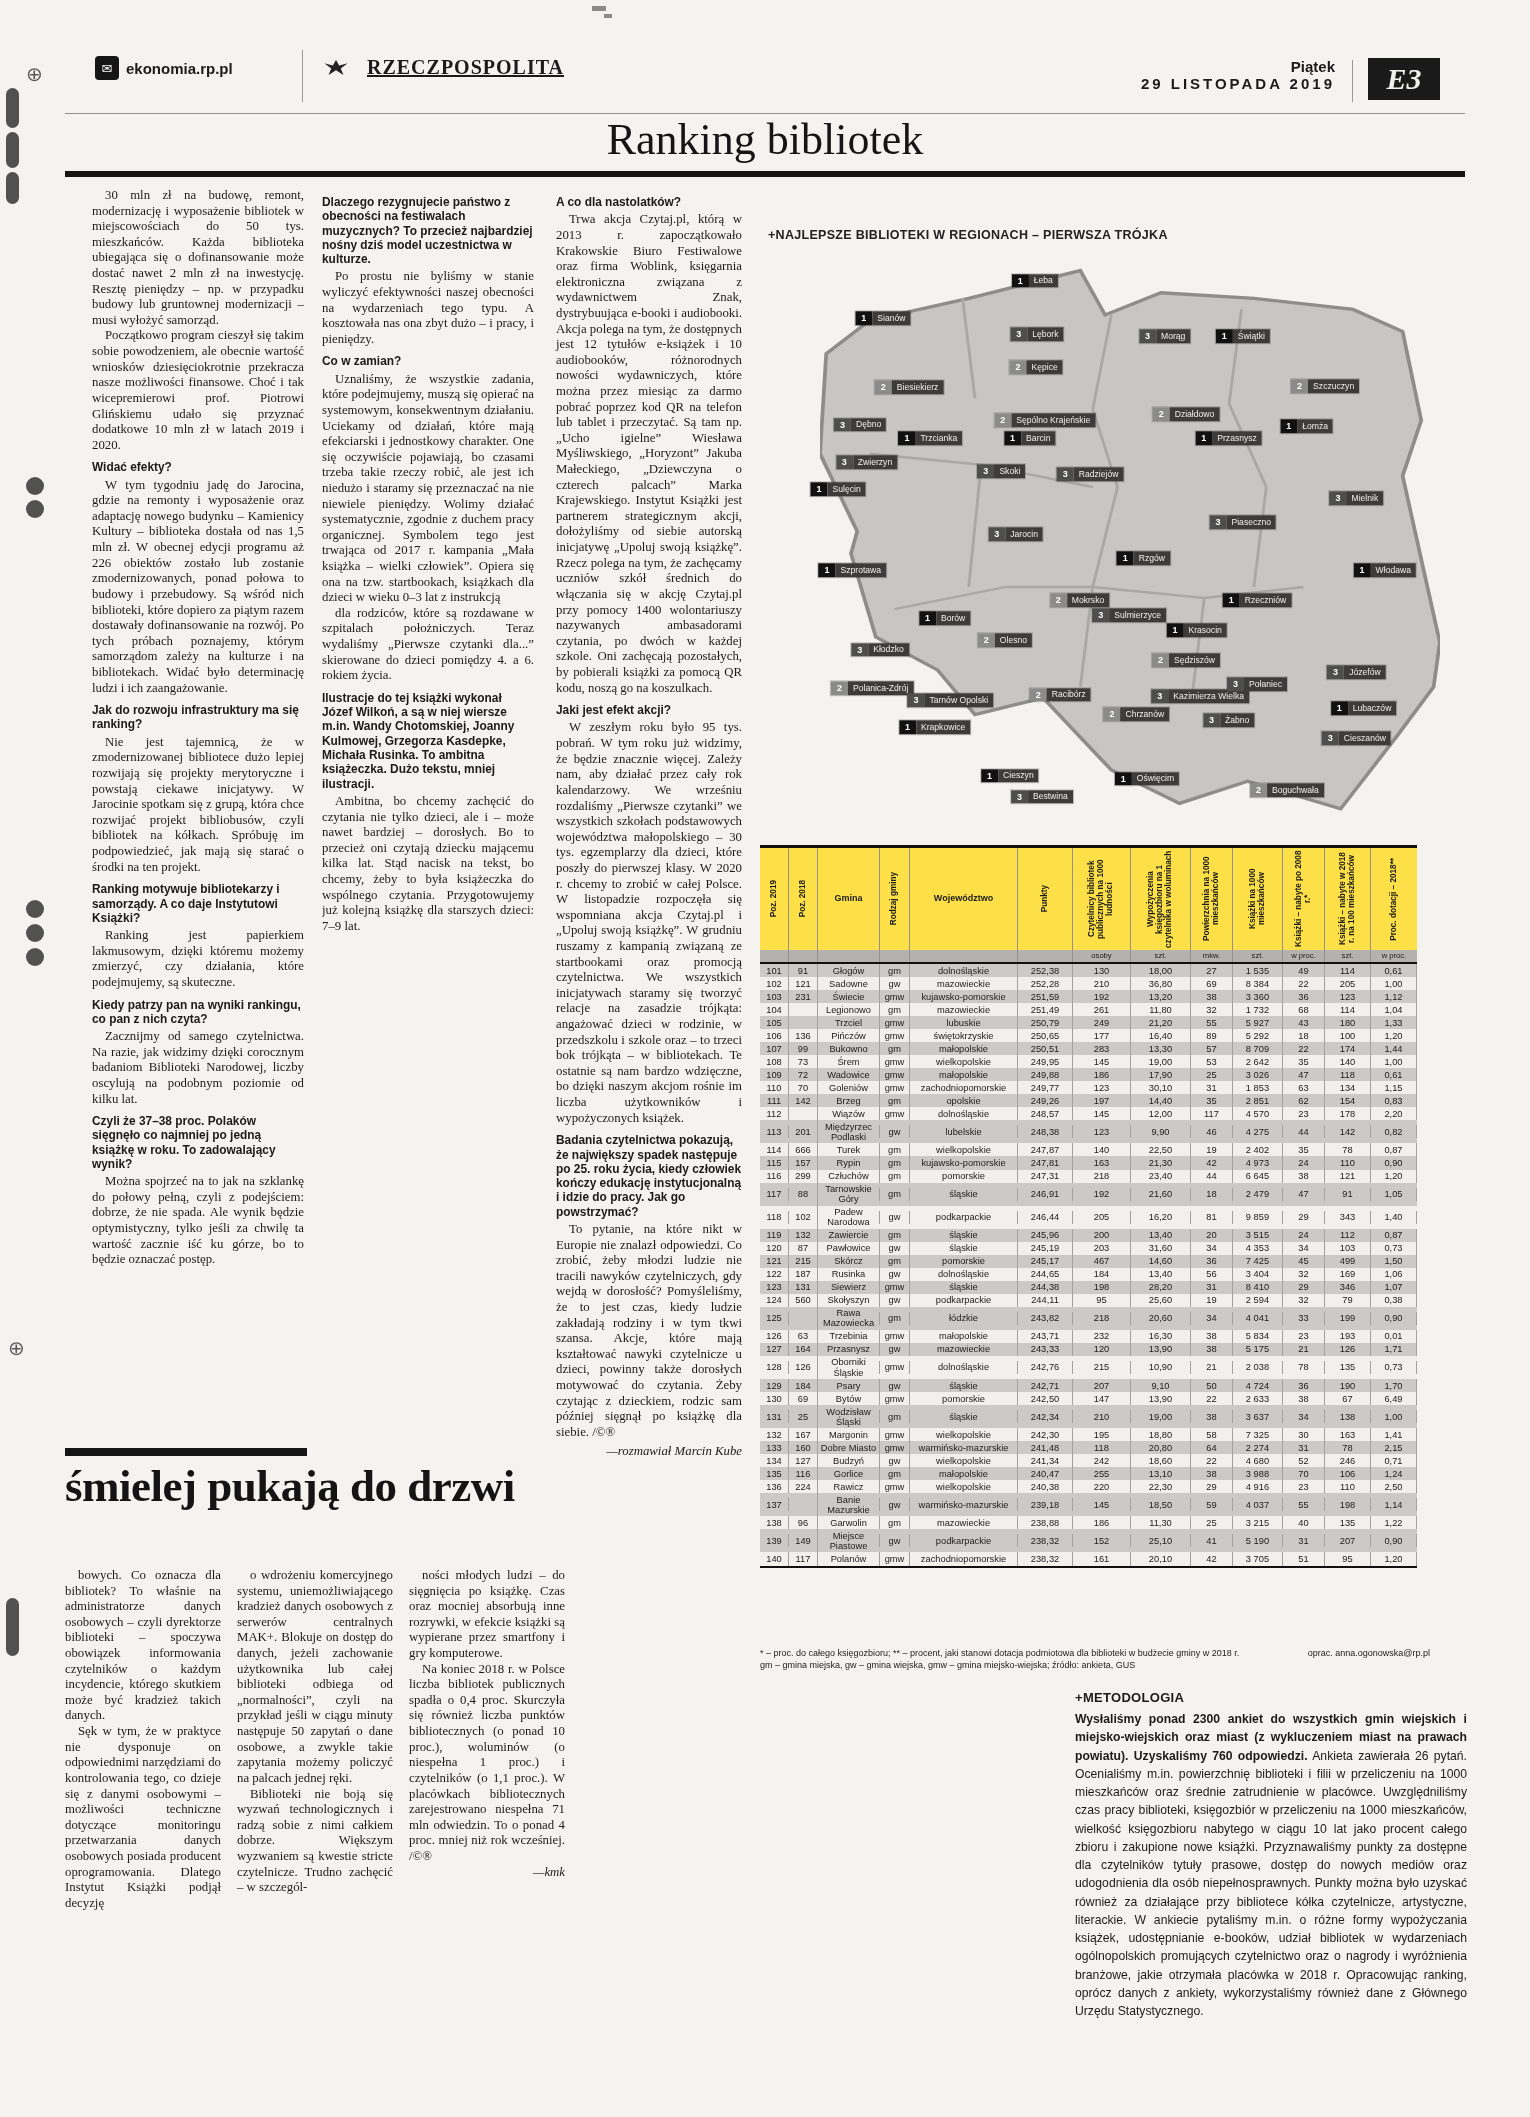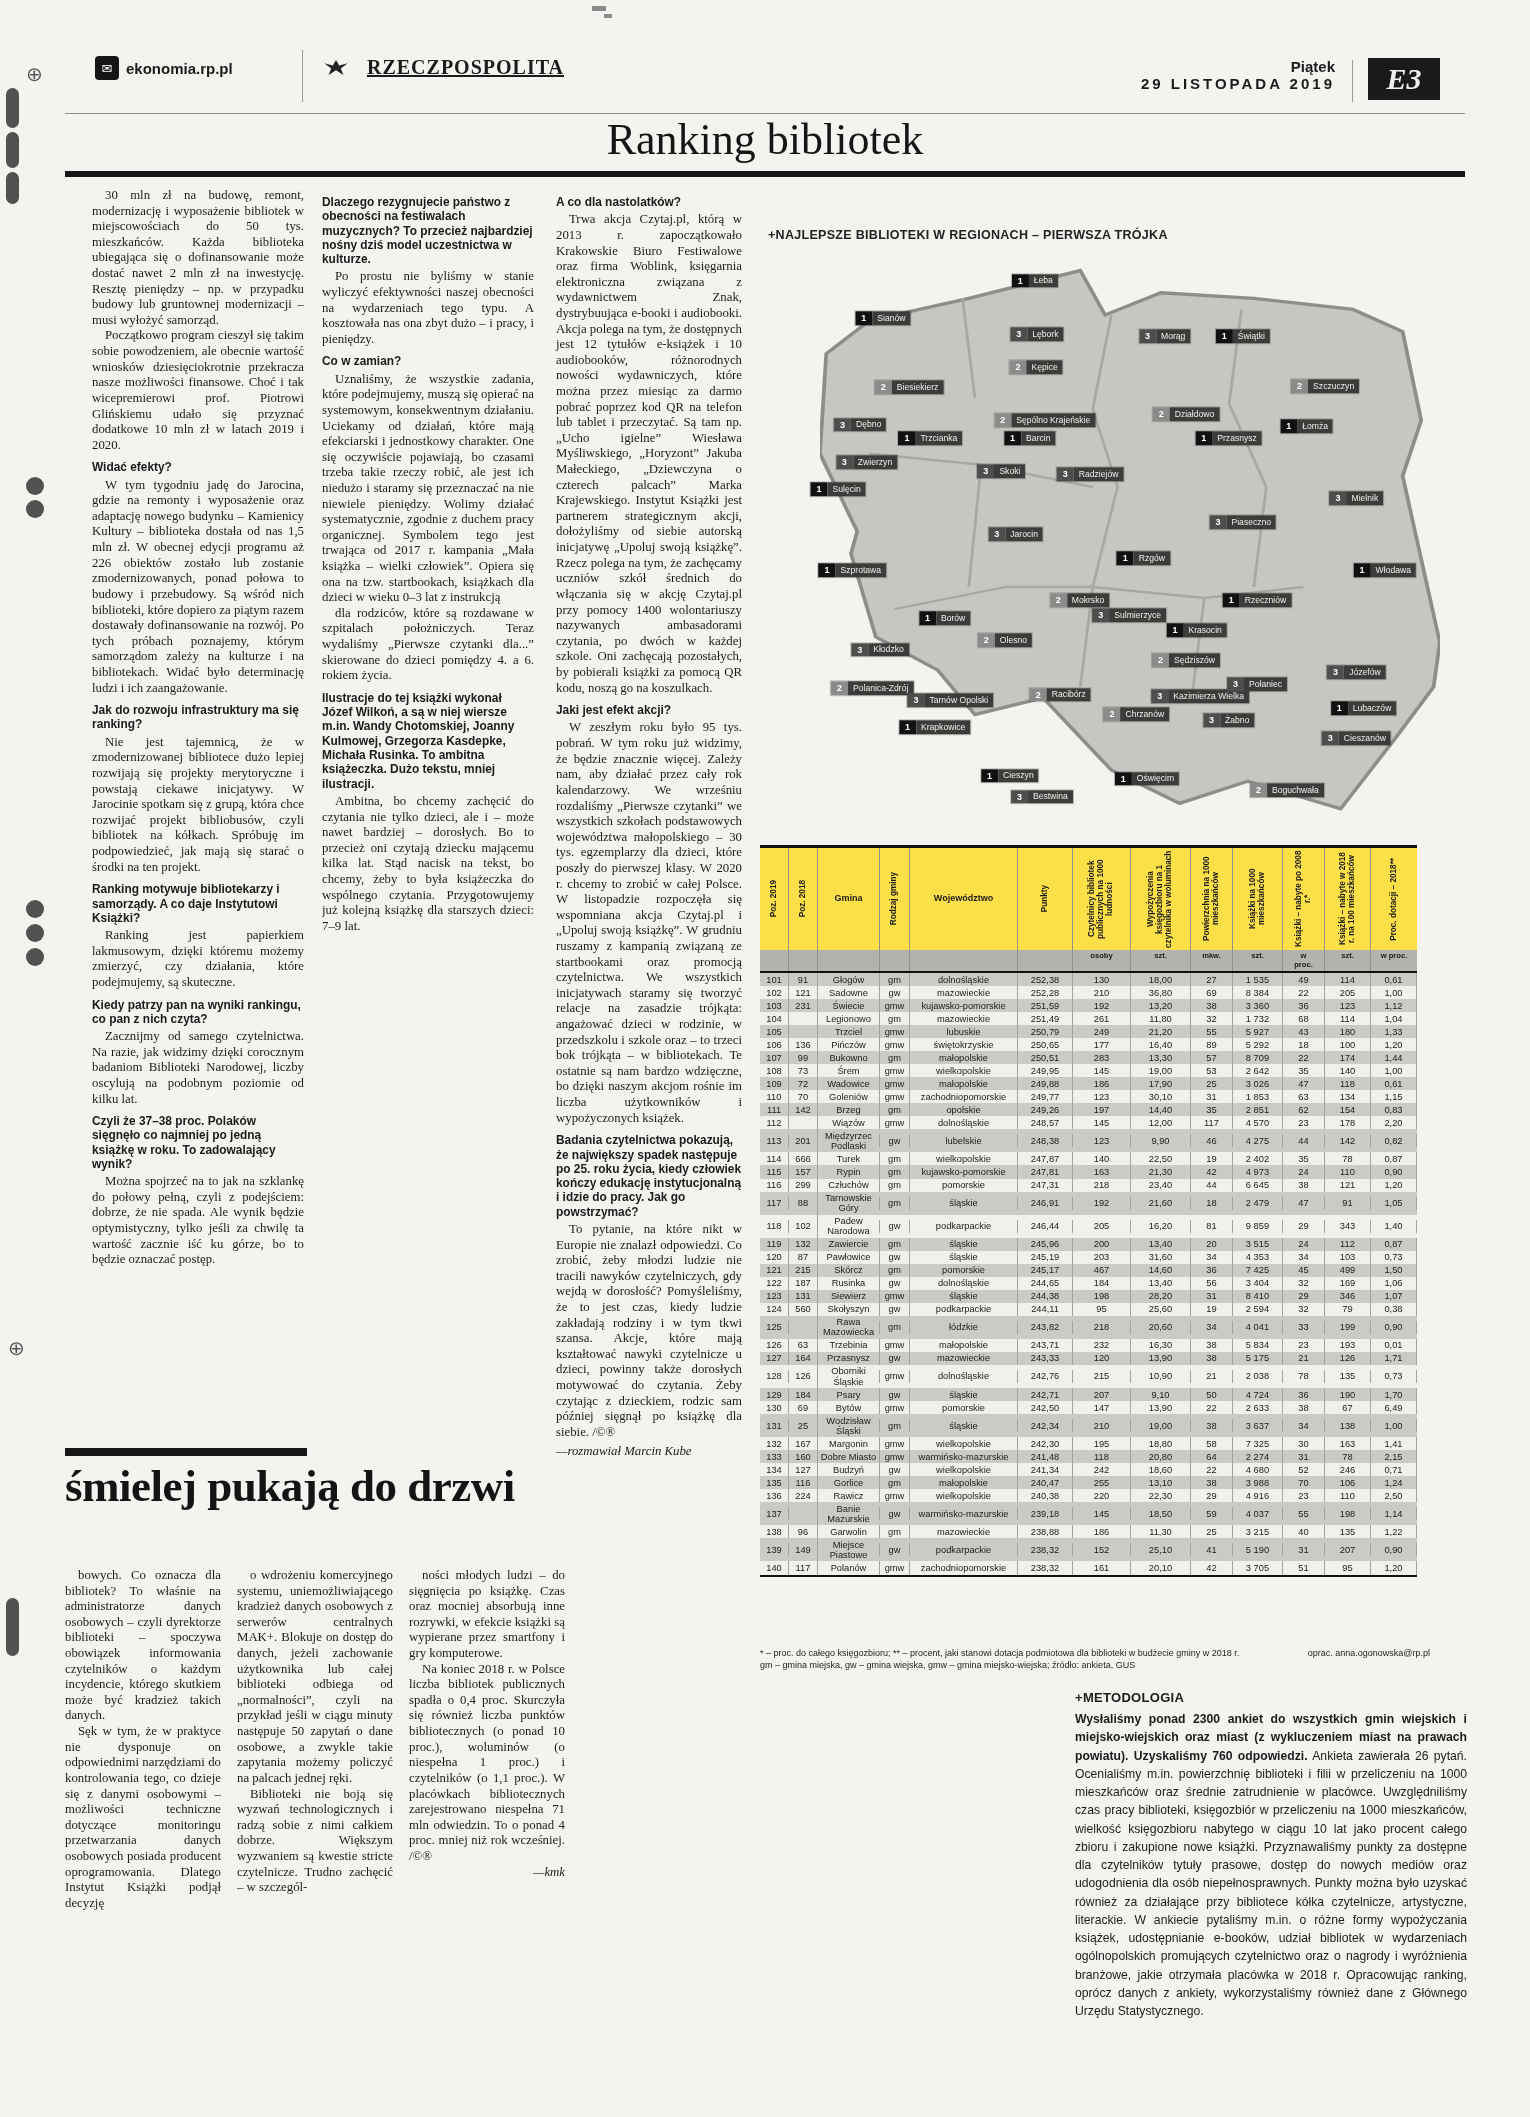--- a/index.html
+++ b/index.html
@@ -30,21 +30,21 @@
   
   .page-title{position:absolute;left:65px;top:114px;width:1400px;margin:0;text-align:center;
               font-family:"Liberation Serif",serif;font-weight:normal;font-size:44px;color:#151515;}
   .title-bar{position:absolute;left:65px;top:171px;width:1400px;height:6px;background:#161616;}
   
   .icol{position:absolute;top:188px;font-size:12.8px;line-height:1.22;text-align:justify;}
   .icol p{margin:0;}
   .icol p.para{text-indent:13px;}
   .icol p.q{font-family:"Liberation Sans",sans-serif;font-weight:bold;font-size:11.9px;line-height:1.2;
             margin:7px 0 3px;text-indent:0;text-align:left;}
-  .icol p.sig{font-style:italic;text-indent:0;margin-top:3px;}
+  .icol p.sig{font-style:italic;text-align:right;text-indent:0;margin-top:3px;}
   #icolA{left:92px;width:212px;height:1257px;overflow:hidden;}
   #icolB{left:322px;width:212px;height:1257px;overflow:hidden;}
   #icolC{left:556px;width:186px;}
   
   .map-block{position:absolute;left:760px;top:240px;width:710px;height:600px;}
   .map-title{position:absolute;left:8px;top:-12px;margin:0;font-family:"Liberation Sans",sans-serif;
              font-weight:bold;font-size:12.5px;letter-spacing:.3px;color:#222;}
   .map-svg{position:absolute;left:8.45%;top:4.2%;width:87.3%;height:92.5%;}
   .marker{position:absolute;transform:translate(-50%,-50%);display:inline-flex;align-items:stretch;
           white-space:nowrap;font-family:"Liberation Sans",sans-serif;box-shadow:0 0 0 1px rgba(60,60,60,.25);}
@@ -56,21 +56,21 @@
   
   .rtable{--cols:28px 29px 62px 30px 108px 55px 58px 60px 42px 50px 42px 46px 47px;
           position:absolute;left:760px;top:845px;width:657px;font-family:"Liberation Sans",sans-serif;}
   .thead{display:grid;grid-template-columns:var(--cols);height:102px;background:#fde047;border-top:3px solid #111;}
   .th{display:flex;align-items:center;justify-content:center;text-align:center;font-weight:bold;
       font-size:8.2px;line-height:1.08;padding:2px 1px;border-left:1px solid #93928e;overflow:hidden;}
   .th:first-child{border-left:none;}
   .th .vert{writing-mode:vertical-rl;transform:rotate(180deg);max-height:98px;}
   .th.horiz{font-size:9px;}
   .tunits{display:grid;grid-template-columns:var(--cols);background:#b3b2ae;border-bottom:2px solid #111;}
-  .tu{font-size:7.6px;font-weight:bold;text-align:center;padding:1px 8px 2px;border-left:1px solid #93928e;}
+  .tu{font-size:7.6px;font-weight:normal;text-align:center;padding:1px 8px 2px;border-left:1px solid #93928e;}
   .tu:first-child{border-left:none;}
   .tbody{border-bottom:2px solid #111;}
   .tr{display:grid;grid-template-columns:var(--cols);align-items:center;}
   .tbody .tr:nth-of-type(odd){background:#cbcac6;}
   .tbody .tr:nth-of-type(even){background:#f1f0ec;}
   .td{font-size:9.3px;text-align:center;padding:1.5px 2px;line-height:1.08;border-left:1px solid #a3a29e;
       min-height:10px;overflow:hidden;}
   .td.c0{border-left:none;}
   .td.c12{border-right:1px solid #a3a29e;}
   

